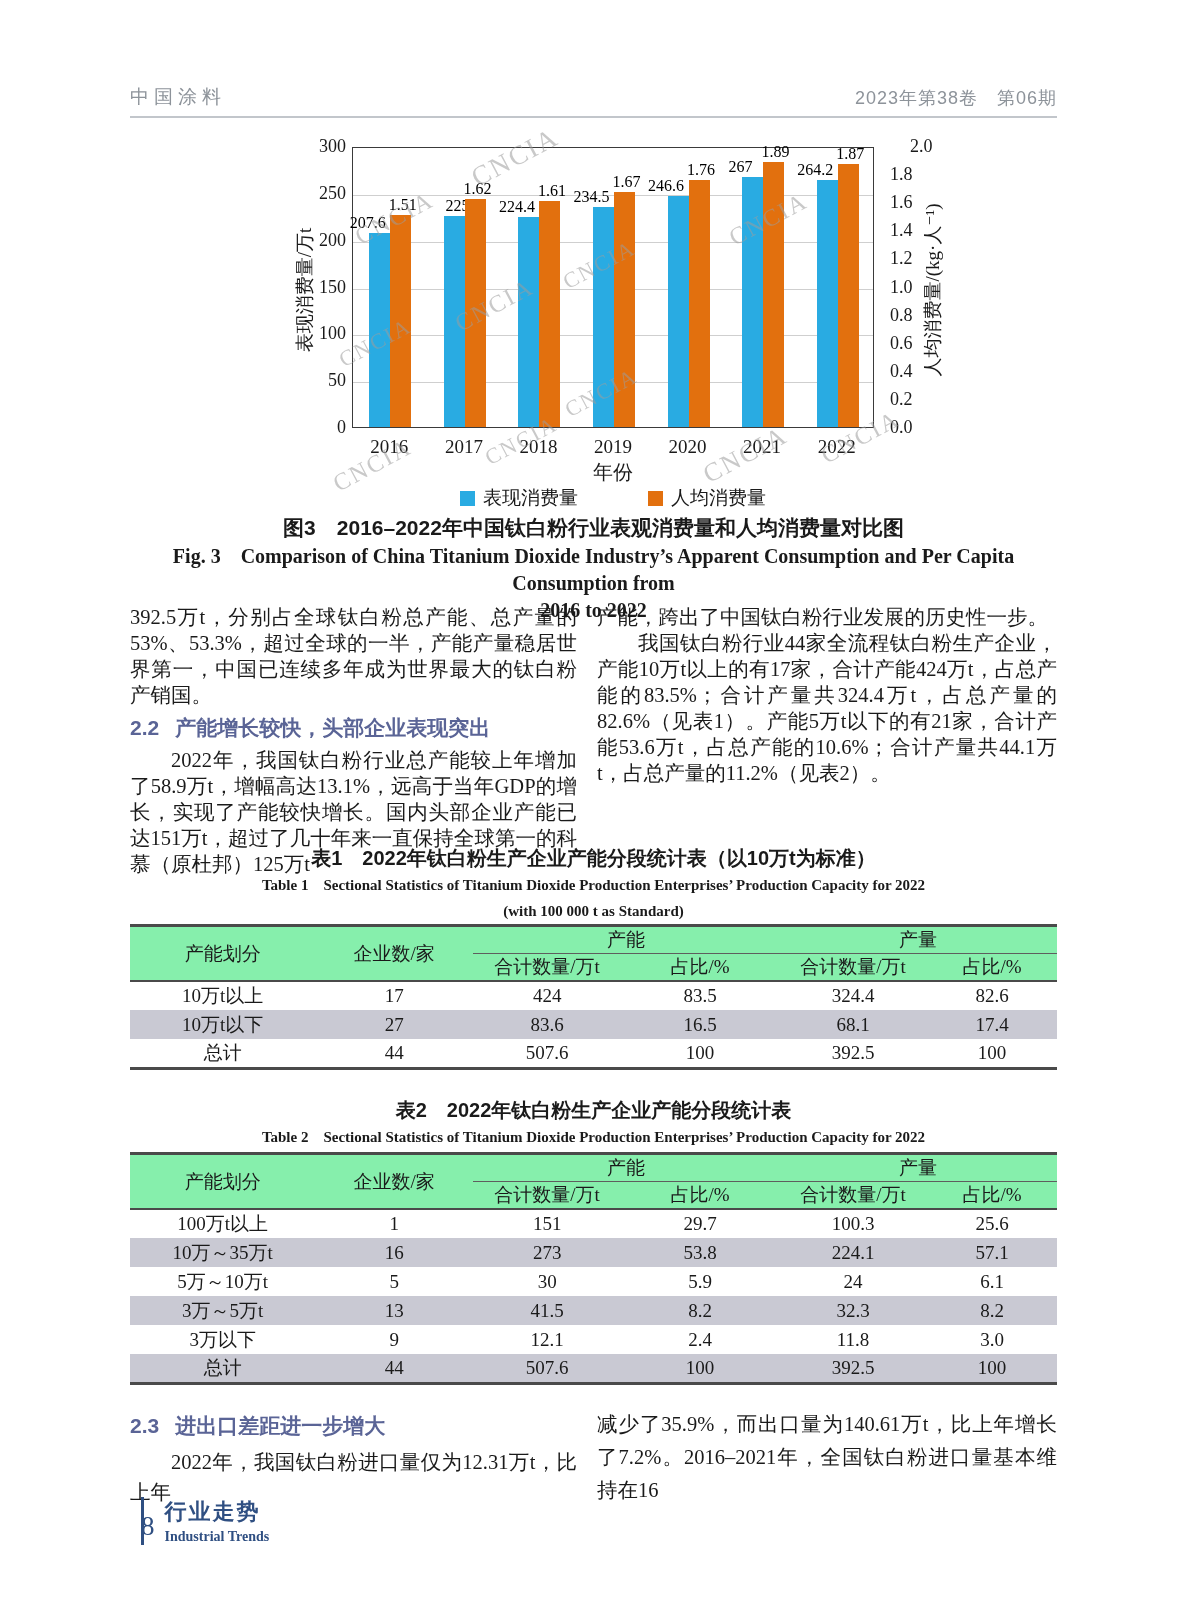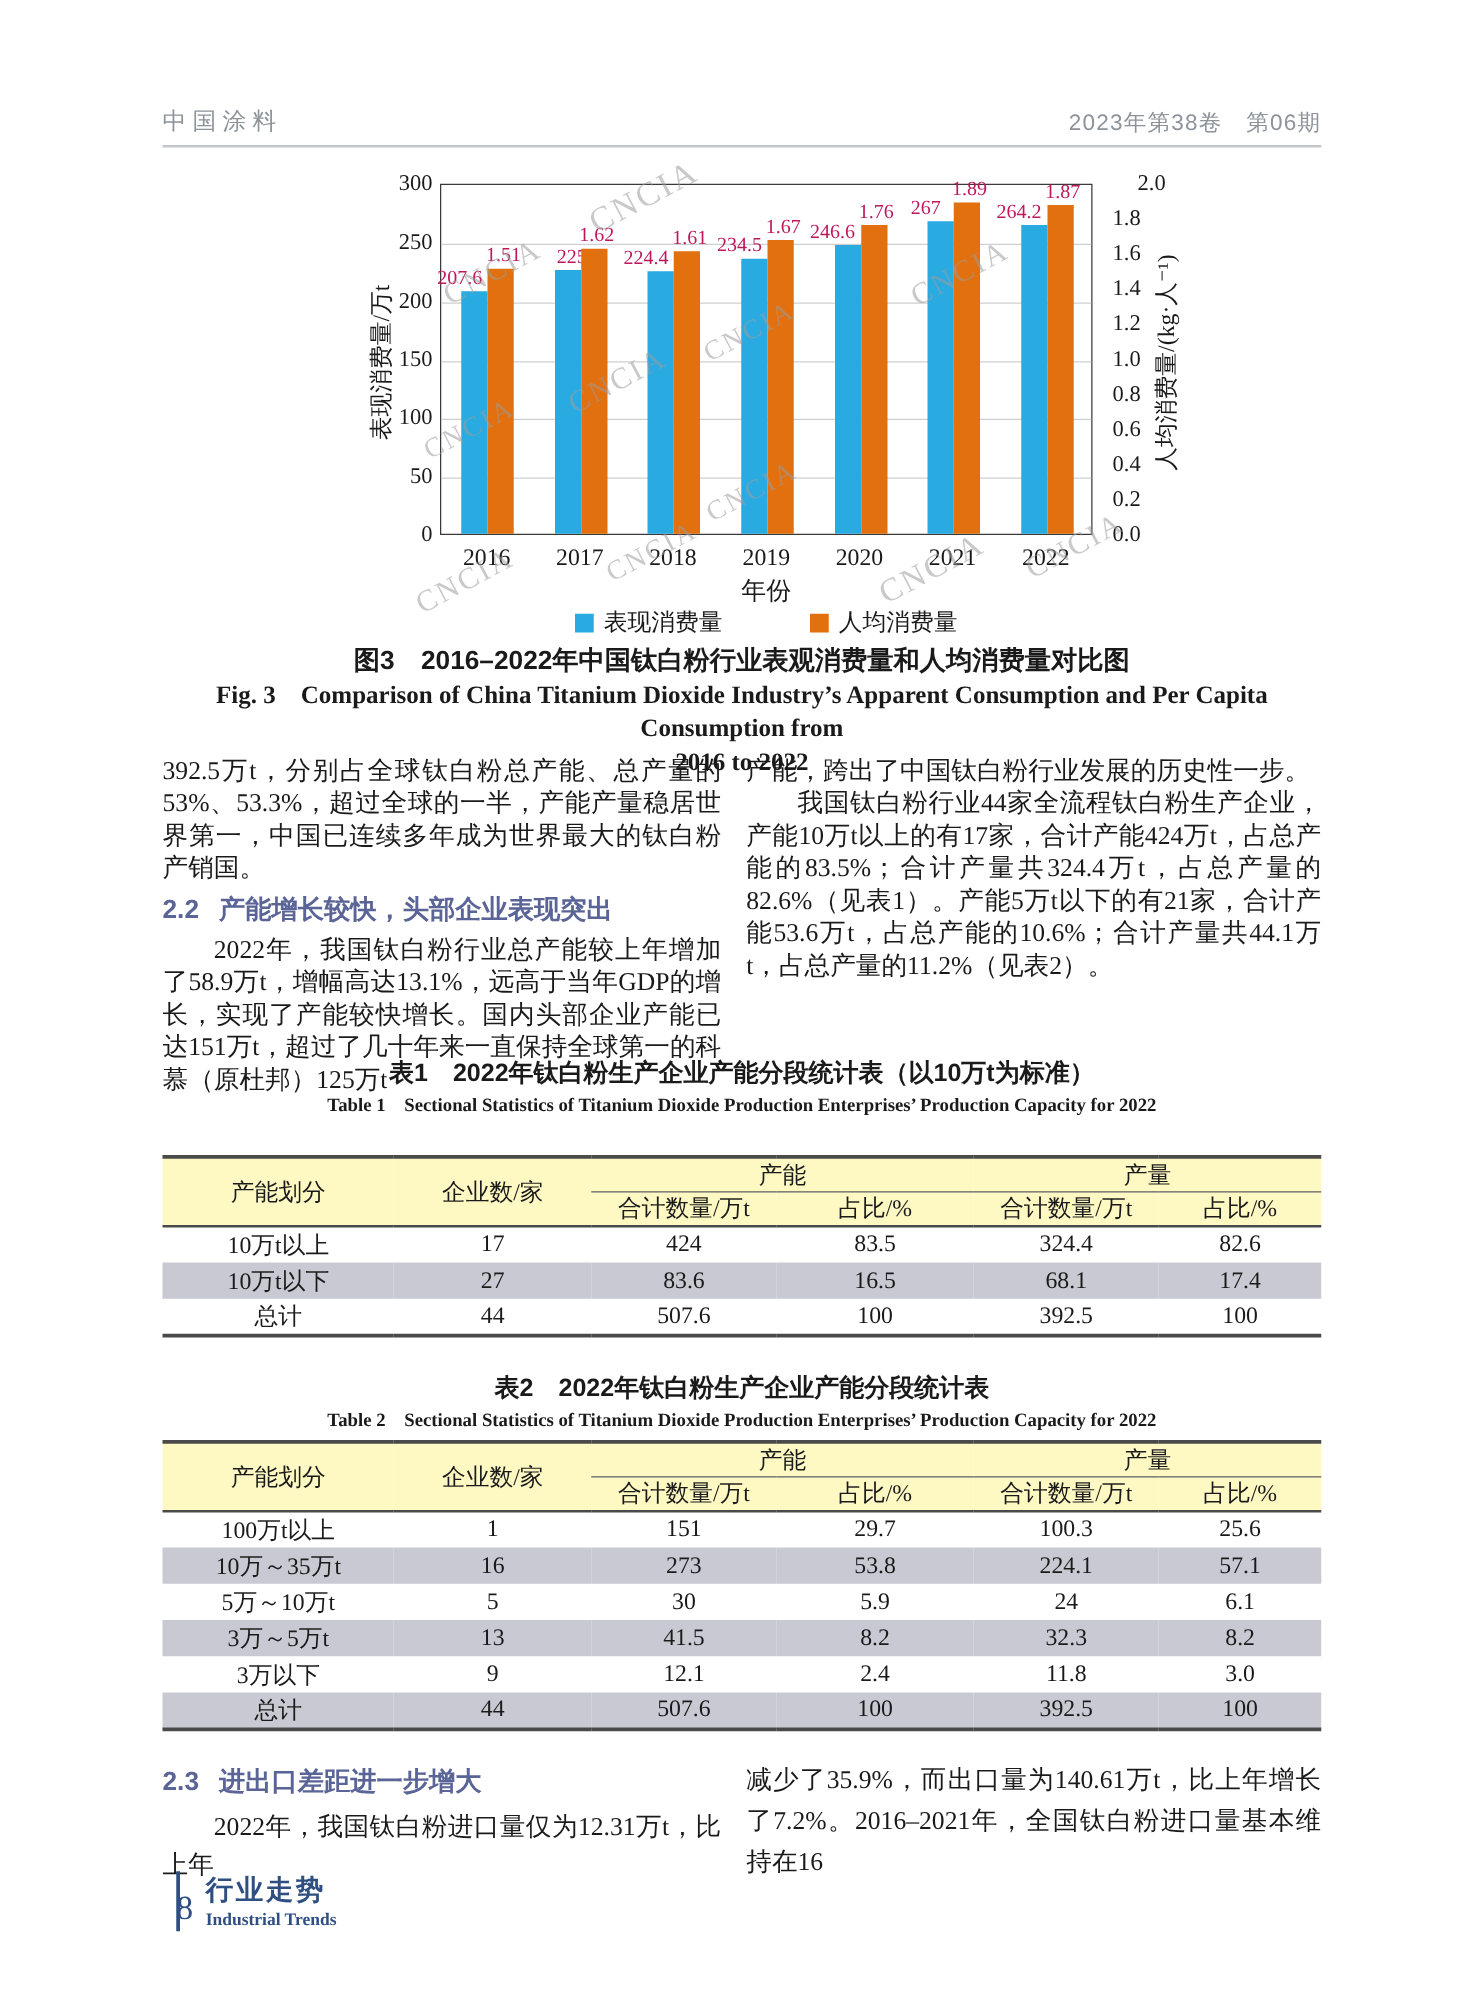--- a/index.html
+++ b/index.html
@@ -18,21 +18,21 @@
   }
   .hdr .jr { font-size:19px; letter-spacing:5px; }
   .hdr .iss { font-size:18px; letter-spacing:1px; }
   
   .chart { position:absolute; left:285px; top:133px; width:680px; height:380px; }
   .plot { position:absolute; left:67px; top:14px; width:522px; height:281px;
           border:1px solid #3a3a3a; background:#fff; }
   .gridline { position:absolute; left:0; width:100%; height:1px; background:#cfcfcf; }
   .bar { position:absolute; bottom:0; }
   .bar-label { position:absolute; width:70px; text-align:center; font-size:16px;
-               color:#be185d; white-space:nowrap; }
+               color:#000000; white-space:nowrap; }
   .yticksL { position:absolute; left:5px; top:14px; width:56px; height:281px; }
   .yticksL .tk { position:absolute; right:0; width:100%; text-align:right; font-size:18px; }
   .yticksR { position:absolute; left:597px; top:14px; width:56px; height:281px; }
   .yticksR .tk { position:absolute; left:8px; text-align:left; font-size:18px; }
   .ylabL, .ylabR { position:absolute; top:144px; width:280px; text-align:center;
                    font-size:19px; transform:rotate(-90deg); white-space:nowrap; }
   .ylabL { left:-120px; }
   .ylabR { left:508px; }
   .xticks { position:absolute; left:67px; top:301px; width:522px; height:22px; }
   .xticks .tk { position:absolute; width:80px; text-align:center; font-size:19px; }
@@ -57,21 +57,21 @@
              font-size:21px; color:#5a6496; margin:7px 0 6px; text-align:left; }
   .sechead .num { margin-right:16px; }
   
   .tcap-zh { position:absolute; left:130px; width:927px; text-align:center;
              font-family:"Liberation Sans","DejaVu Sans",sans-serif; font-weight:bold; font-size:20px; }
   .tcap-en { position:absolute; left:130px; width:927px; text-align:center;
              font-weight:bold; font-size:15px; line-height:26px; }
   table.stat { position:absolute; left:130px; width:927px; border-collapse:collapse;
                font-size:19px; table-layout:fixed;
                border-top:3px solid #4a4a4a; border-bottom:3px solid #4a4a4a; }
-  table.stat thead { background:#fef9c3; }
+  table.stat thead { background:#86efac; }
   table.stat thead tr { height:26px; }
   table.stat tbody tr { height:29px; }
   table.stat tbody tr:nth-child(even) { background:#c9c9d3; }
   table.stat th, table.stat td { text-align:center; font-weight:normal; padding:0; }
   table.stat th.grp { border-bottom:1px solid #5e5e5e; }
   table.stat thead { border-bottom:2px solid #4a4a4a; }
   
   .colL2 { left:130px; top:1404px; width:447px; line-height:30px; }
   .colR2 { left:597px; top:1408px; width:460px; line-height:33px; }
   
@@ -201,20 +201,21 @@
     <p class="ind">2022年，我国钛白粉行业总产能较上年增加了58.9万t，增幅高达13.1%，远高于当年GDP的增长，实现了产能较快增长。国内头部企业产能已达151万t，超过了几十年来一直保持全球第一的科慕（原杜邦）125万t</p>
   </div>
   <div class="col colR1">
     <p>产能，跨出了中国钛白粉行业发展的历史性一步。</p>
     <p class="ind">我国钛白粉行业44家全流程钛白粉生产企业，产能10万t以上的有17家，合计产能424万t，占总产能的83.5%；合计产量共324.4万t，占总产量的82.6%（见表1）。产能5万t以下的有21家，合计产能53.6万t，占总产能的10.6%；合计产量共44.1万t，占总产量的11.2%（见表2）。</p>
   </div>
 
   <div class="tcap-zh" style="top:845px">表1　2022年钛白粉生产企业产能分段统计表（以10万t为标准）</div>
   <div class="tcap-en" style="top:872px">
     <div>Table 1　Sectional Statistics of Titanium Dioxide Production Enterprises’ Production Capacity for 2022</div>
+    <div>(with 100 000 t as Standard)</div>
   </div>
   <table class="stat" id="table1" style="top:924px">
       <colgroup>
         <col style="width: 20%;">
         <col style="width: 17%;">
         <col style="width: 16%;">
         <col style="width: 17%;">
         <col style="width: 16%;">
         <col style="width: 14%;">
       </colgroup>

